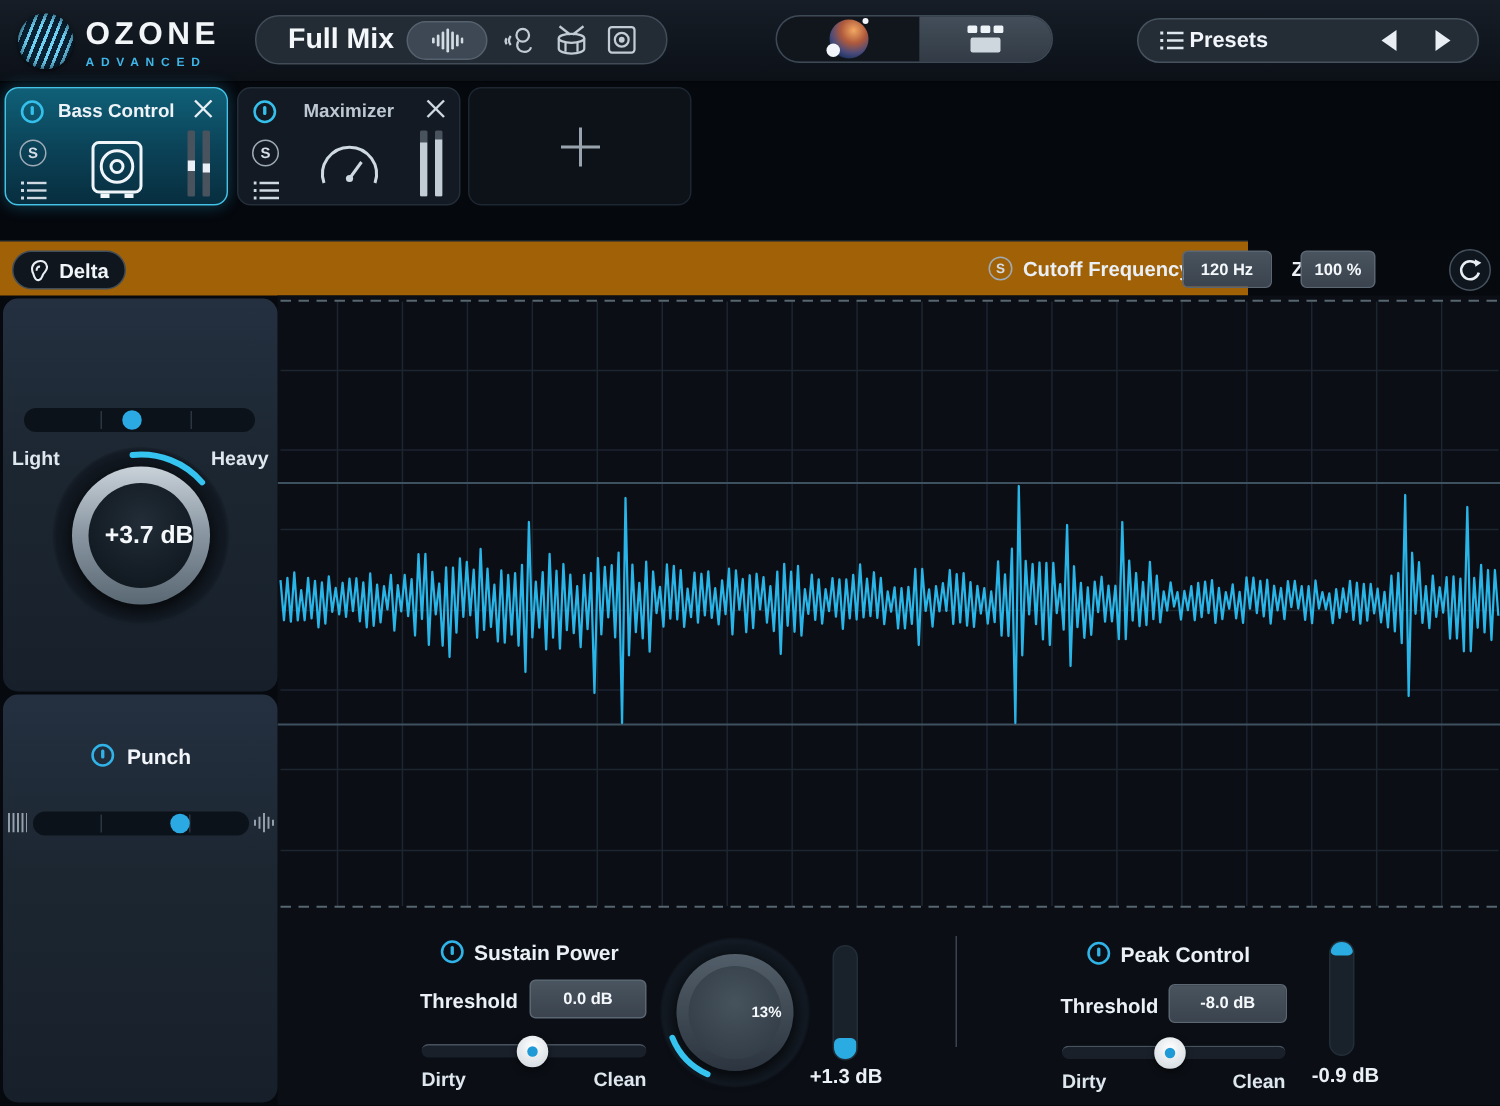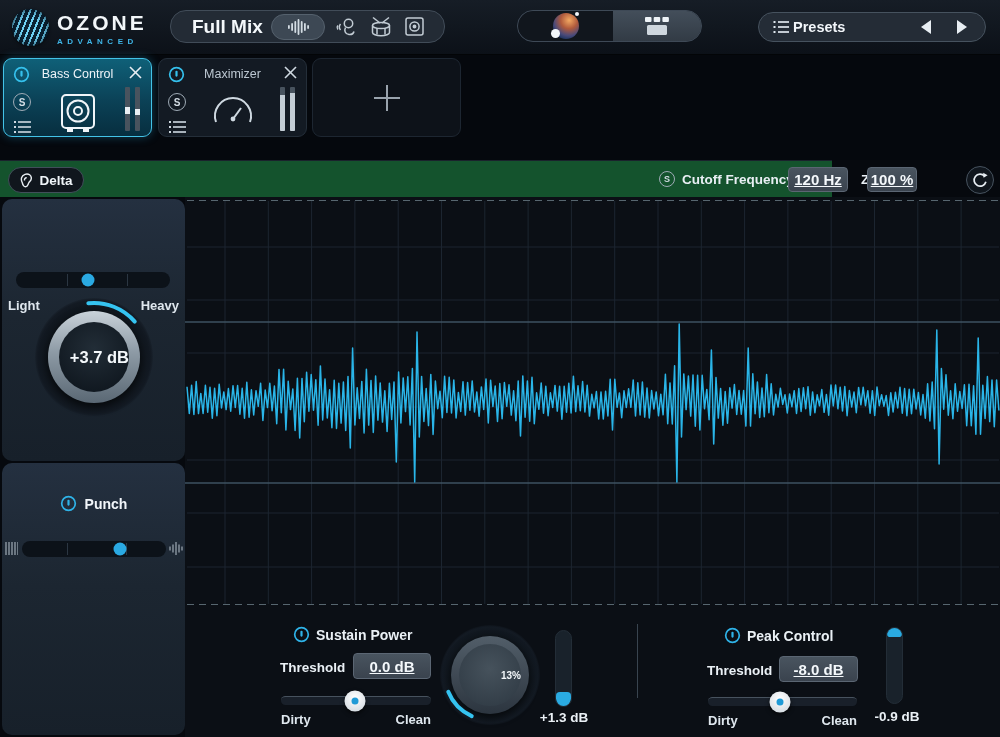--- a/index.html
+++ b/index.html
@@ -43,48 +43,48 @@
   .tri-left  { border-right:10px solid #e8eef3; margin-left:auto; margin-right:26px; }
   .tri-right { border-left:10px solid #e8eef3; margin-right:4px; }
 
   
   .chain { position:absolute; left:0; top:55px; width:1000px; height:105px; background:#05080d; }
   .mcard { position:absolute; top:3px; width:149px; height:79px; border-radius:9px;
            background:#131a23; border:1px solid #242e39; }
   .mcard.sel { background:linear-gradient(180deg,#0f6078 0%,#0b4156 55%,#072e3f 100%);
                border:1.5px solid #43c3e8; box-shadow:0 0 10px rgba(40,170,220,.35); }
   .mc-title { position:absolute; left:28px; right:28px; top:8px; text-align:center;
-              font-size:12.5px; font-weight:400; color:#eef3f8; }
+              font-size:12.5px; font-weight:700; color:#eef3f8; }
   .mcard:not(.sel) .mc-title { color:#bcc7d1; }
   .mc-power { position:absolute; left:9px; top:7px; }
   .mc-x { position:absolute; right:9px; top:7px; }
   .mc-s { position:absolute; left:9px; top:34px; }
   .mc-list { position:absolute; left:10px; top:61px; }
   .mc-icon { position:absolute; left:50%; top:30px; transform:translateX(-50%); }
   .vmeter { position:absolute; width:5px; top:28px; height:44px; background:#48535e; border-radius:1px; overflow:hidden; }
   .vm1 { right:21px; } .vm2 { right:11px; }
   .seg { position:absolute; left:0; right:0; background:#e9eff4; }
   .addcard { display:flex; align-items:center; justify-content:center; background:#0d1219; border:1px solid #1d2631; }
   .plus { position:relative; width:26px; height:26px; }
   .plus::before,.plus::after { content:""; position:absolute; background:#99a3ad; }
   .plus::before { left:12px; top:0; width:2px; height:26px; }
   .plus::after { left:0; top:12px; width:26px; height:2px; }
 
   .s-circle { display:inline-flex; width:18px; height:18px; border-radius:50%; border:1.5px solid #9fabb6;
               color:#d4dde5; font-size:10px; font-weight:700; align-items:center; justify-content:center; }
 
   
-  .toolrow { position:absolute; left:0; top:160px; width:832px; height:37px; background:#14532d; border-top:1px solid #1a222c; }
+  .toolrow { position:absolute; left:0; top:160px; width:832px; height:37px; background:#a16207; border-top:1px solid #1a222c; }
   .deltapill { position:absolute; left:8px; top:6px; height:26px; width:76px; border-radius:13px;
                border:1px solid #414e5a; display:flex; align-items:center; justify-content:center; gap:7px;
                font-size:13.5px; font-weight:700; color:#f0f5f9; background:#10161d; }
   .lbl { position:absolute; font-size:13.5px; font-weight:700; color:#e9eff4; }
   .valbox { position:absolute; height:25px; border-radius:4px; border:1px solid #5b6673;
             background:linear-gradient(180deg,#49545f,#3a434e); display:flex; align-items:center; justify-content:center;
-            font-size:15px; font-weight:700; color:#f4f8fb;text-decoration:underline; }
+            font-size:11px; font-weight:700; color:#f4f8fb; }
   .resetbtn { position:absolute; left:966px; top:5px; width:28px; height:28px; border-radius:50%;
               border:1px solid #46525e; background:#10161d; display:flex; align-items:center; justify-content:center; }
 
   
   .display-bg { position:absolute; left:185px; top:197px; width:815px; height:540px; background:#0b0f15; }
 
   
   .panel { position:absolute; left:2px; width:183px; border-radius:10px;
            background:linear-gradient(180deg,#243040 0%,#1c2631 45%,#17202a 100%); }
   .p-balance { top:199px; height:262px; }

